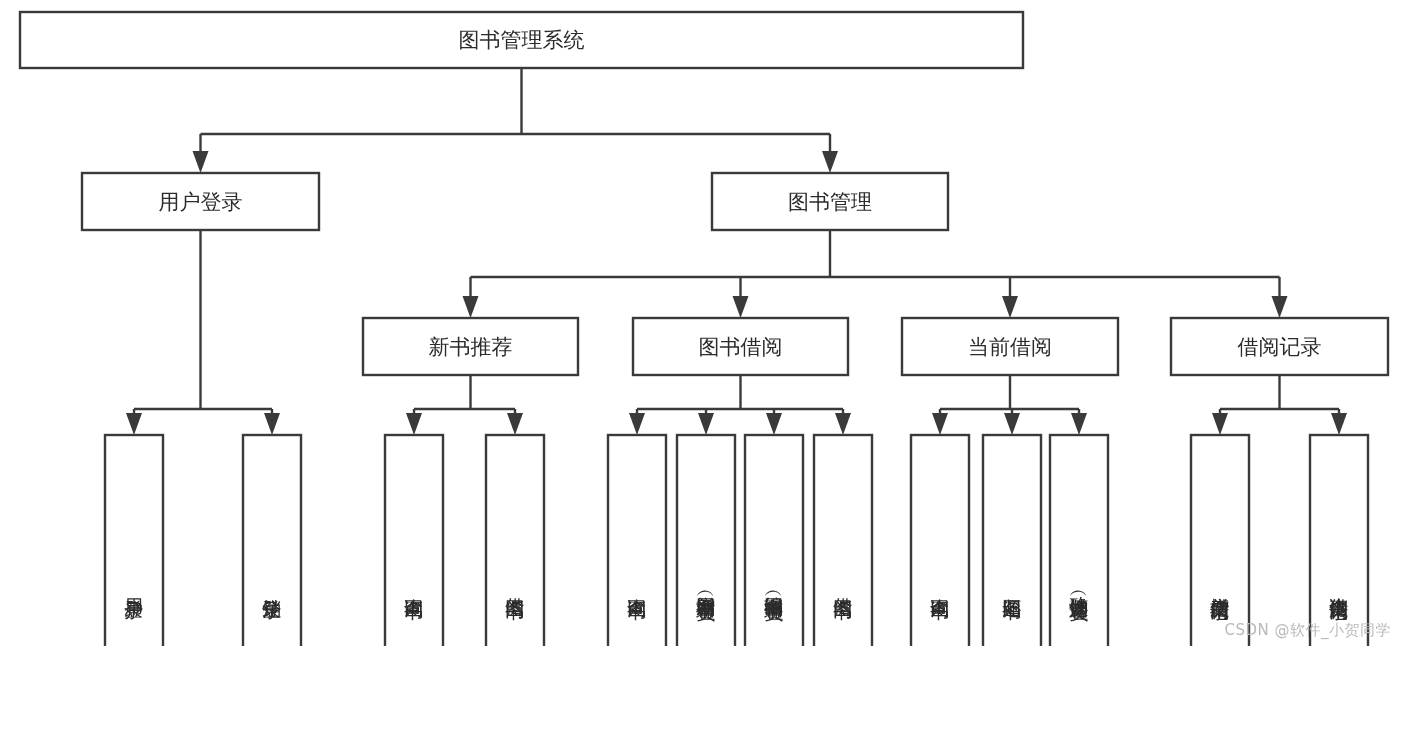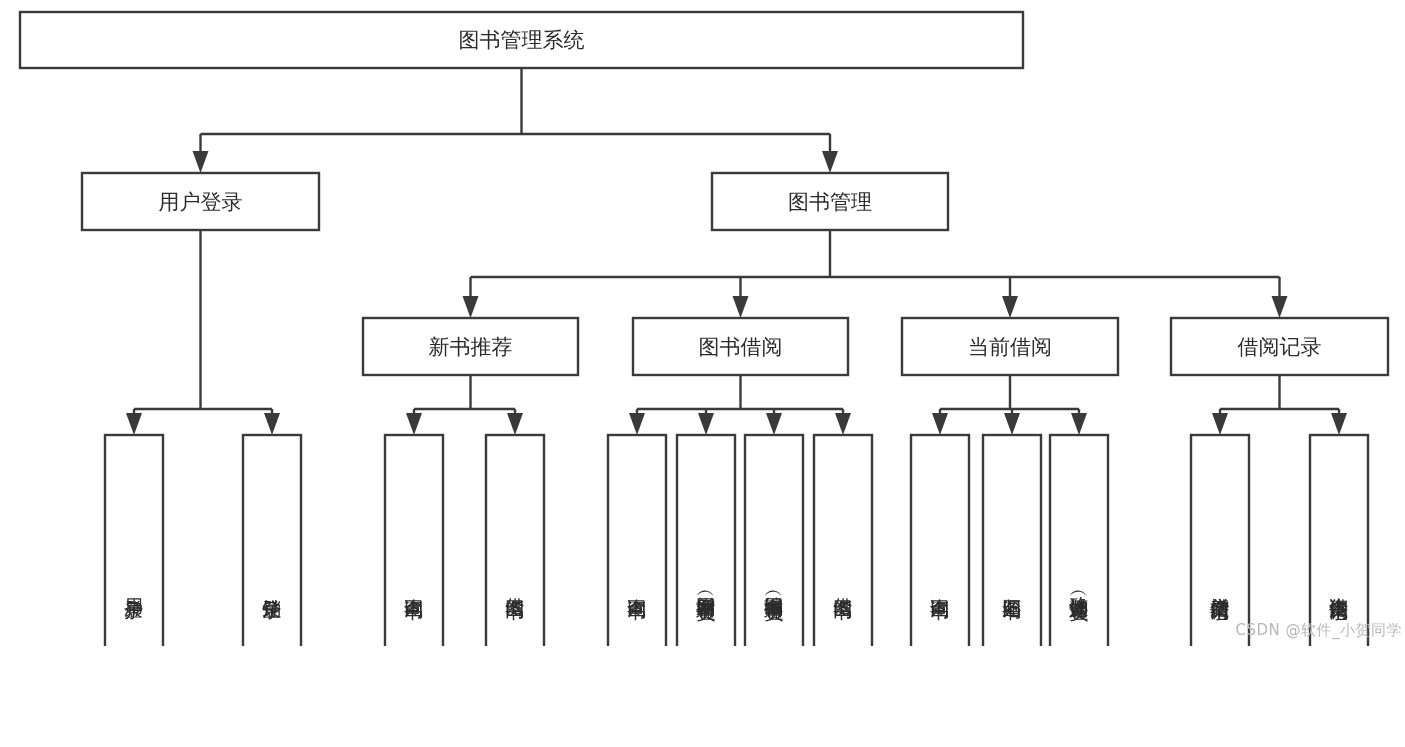--- a/index.html
+++ b/index.html
@@ -58,21 +58,21 @@
     font-family: "DejaVu Sans", "Liberation Sans", sans-serif;
     font-size: 19px;
     line-height: 1.12;
     color: #2b2b2b;
     letter-spacing: 1px;
     white-space: nowrap;
     pointer-events: none;
   }
   .watermark {
     position: absolute;
-    right: 3px;
+    right: 14px;
     bottom: 6px;
     font-family: "DejaVu Sans", "Liberation Sans", sans-serif;
     font-size: 15px;
     color: #b9b9b9;
     letter-spacing: 0.5px;
     user-select: none;
   }
 </style>
 </head>
 <body>

